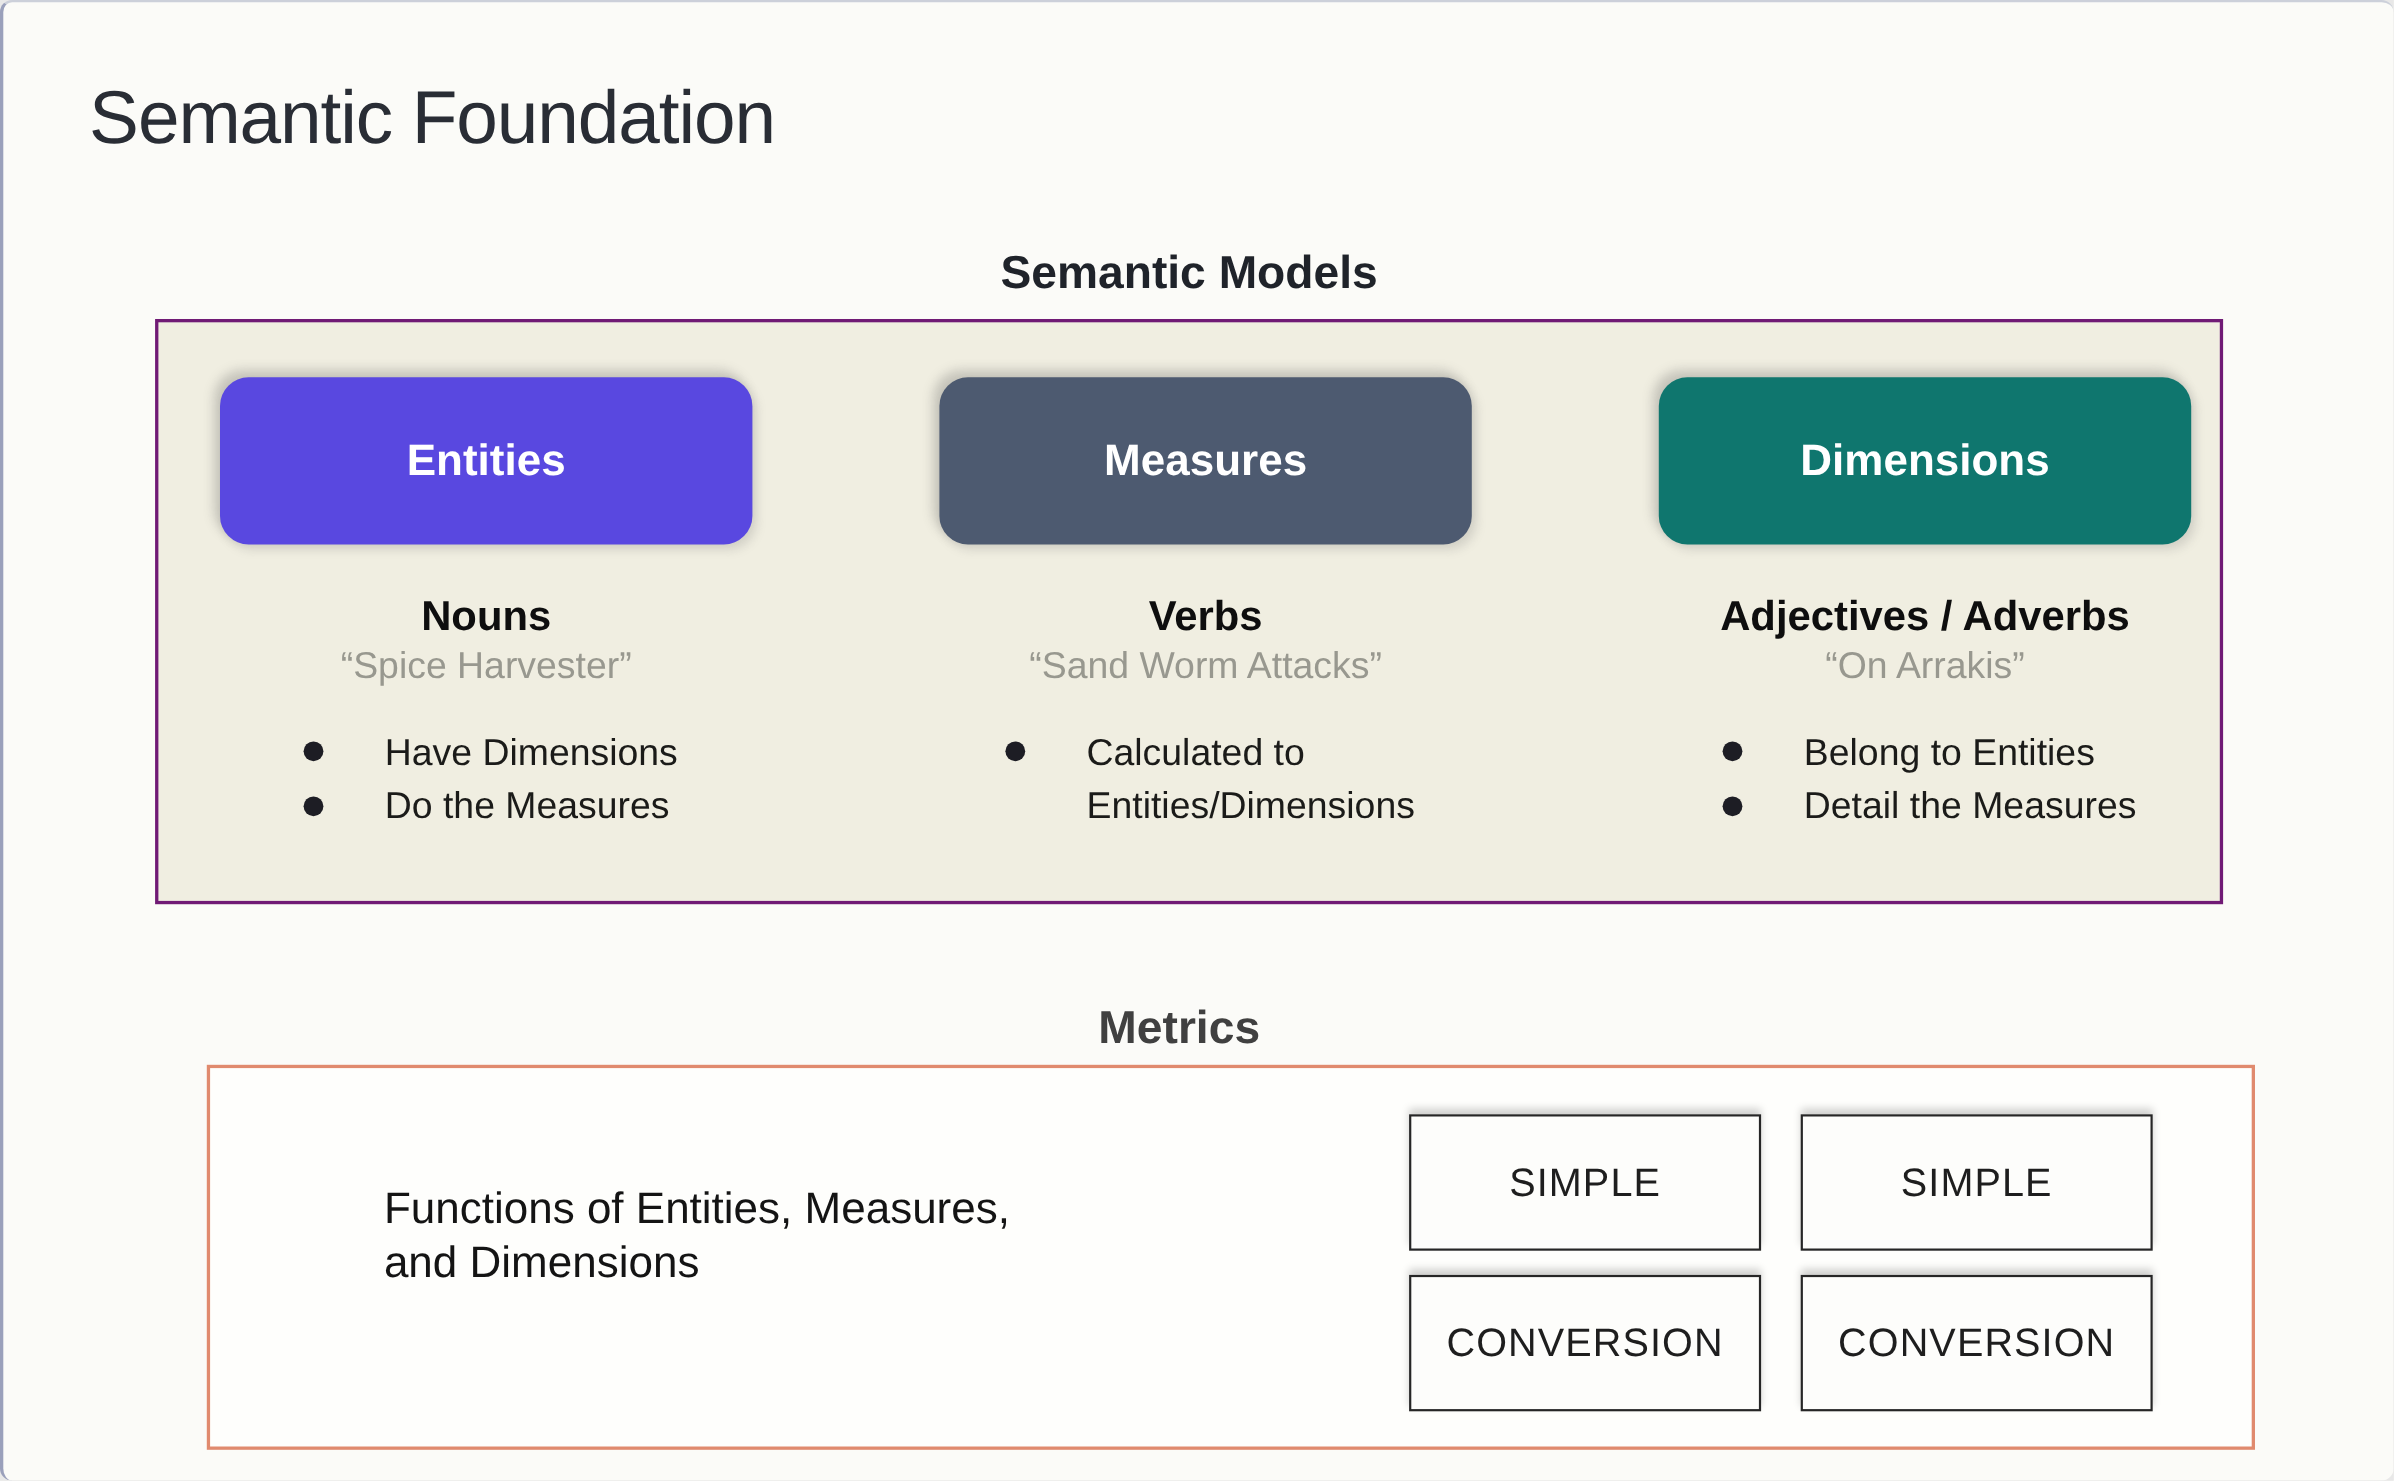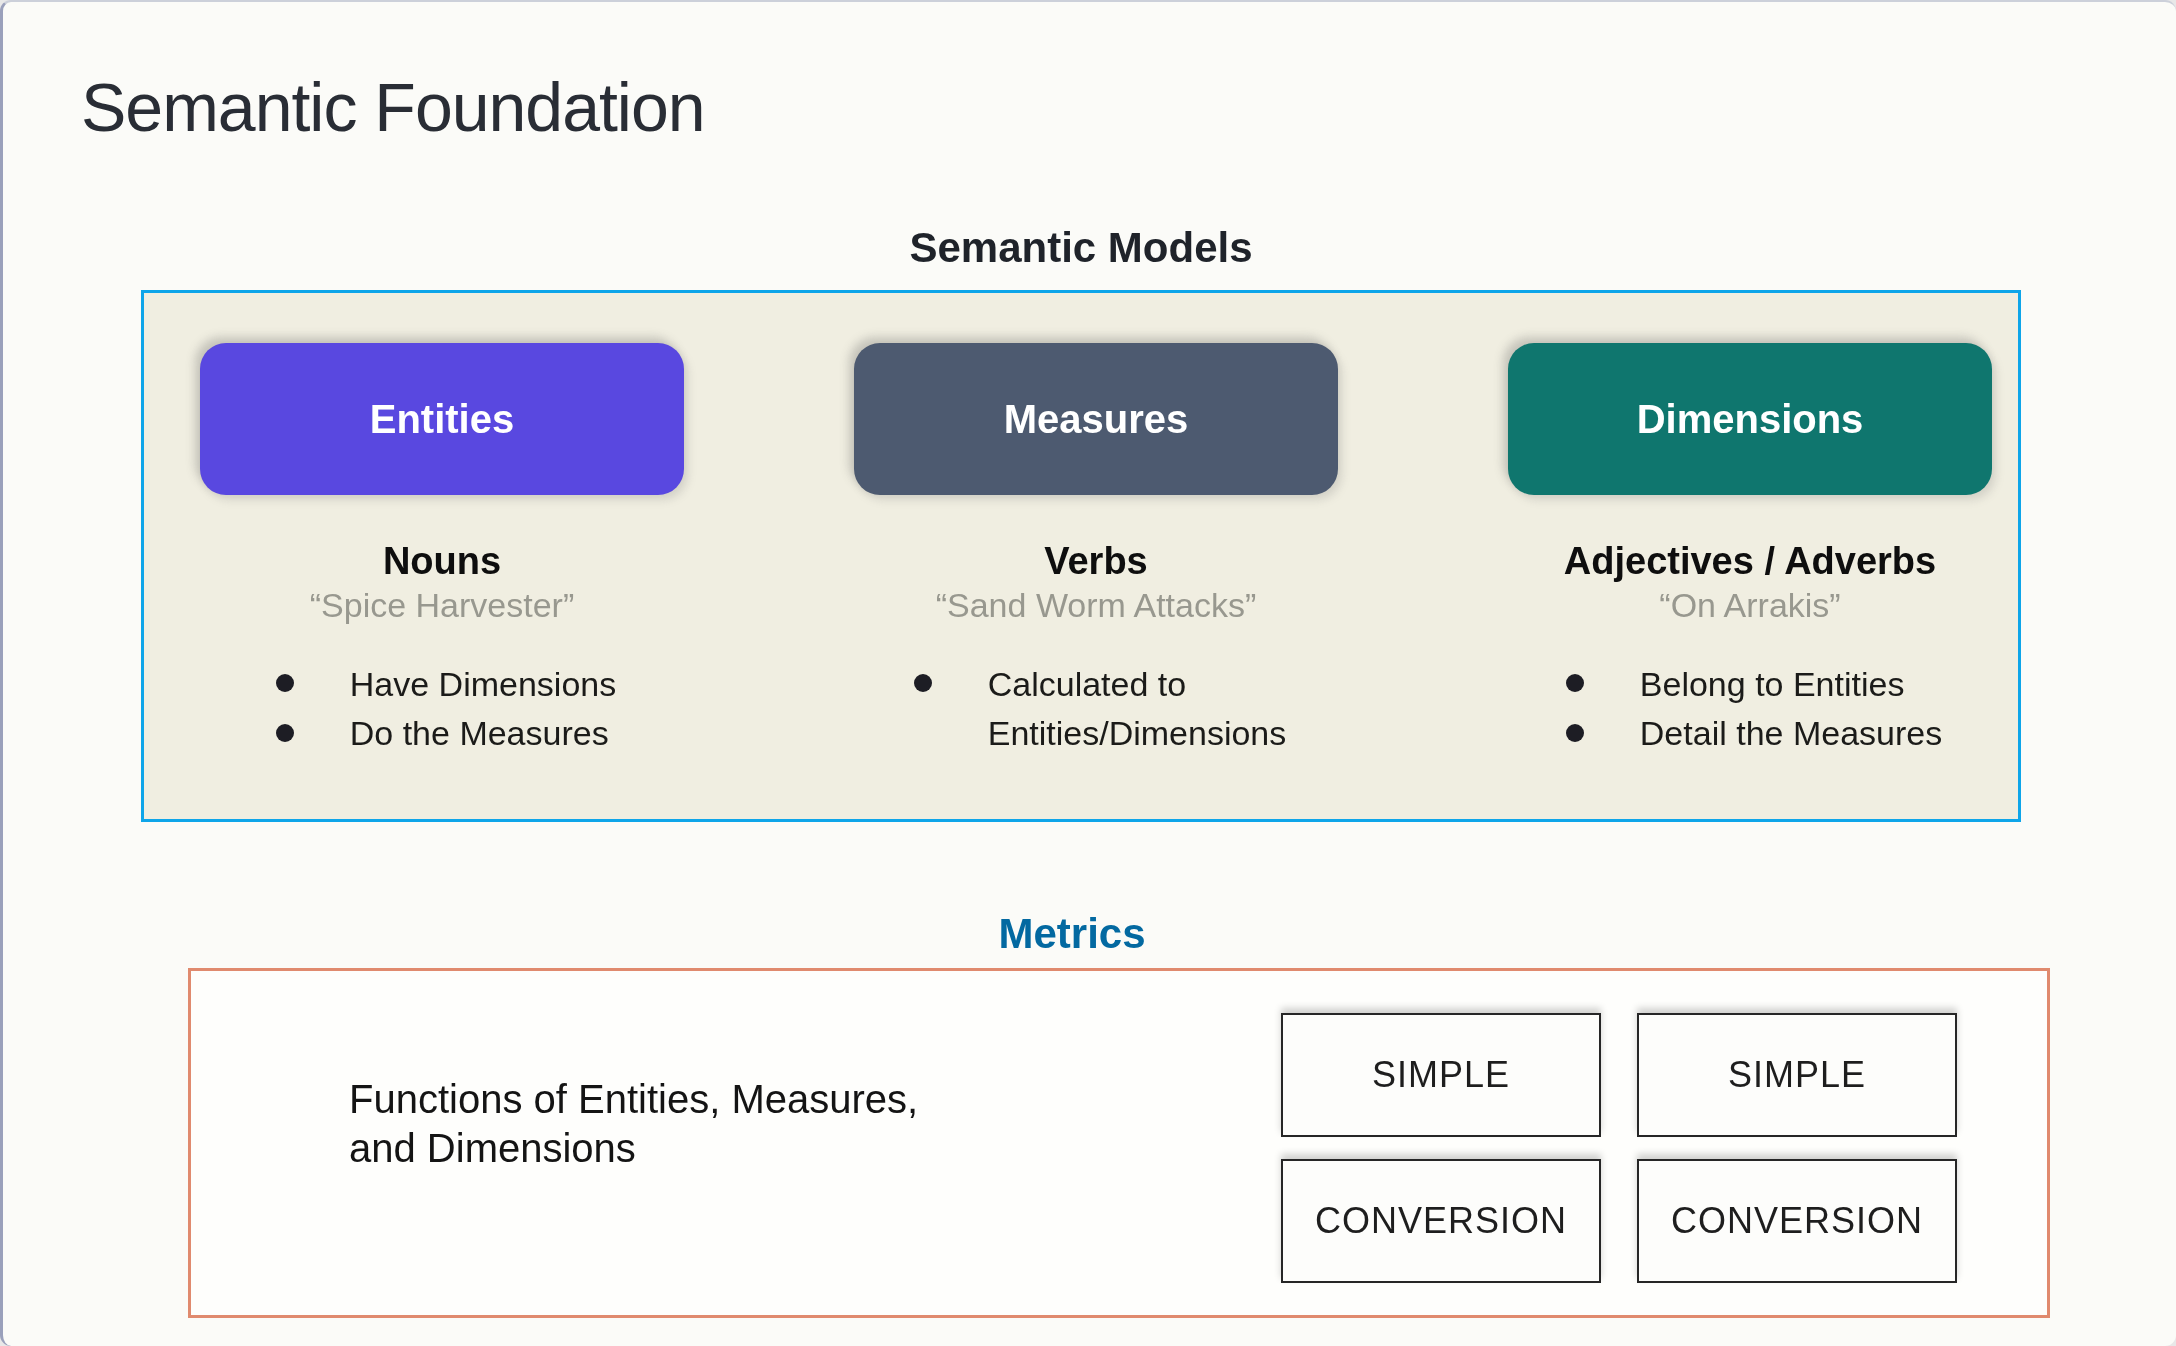--- a/index.html
+++ b/index.html
@@ -37,21 +37,21 @@
     font-weight: 700;
     color: #1f232a;
   }
 
   .models-box {
     position: absolute;
     left: 138px;
     top: 288px;
     width: 1880px;
     height: 532px;
-    border: 3px solid #0ea5e9;
+    border: 3px solid #701a75;
     display: flex;
     justify-content: space-between;
     padding: 50px 26px 0 56px;
   }
 
   .model-col {
     width: 484px;
     display: flex;
     flex-direction: column;
     align-items: center;
@@ -113,21 +113,21 @@
   }
 
   .metrics-heading {
     position: absolute;
     left: 138px;
     top: 908px;
     width: 1862px;
     text-align: center;
     font-size: 42px;
     font-weight: 700;
-    color: #0369a1;
+    color: #404040;
   }
 
   .metrics-box {
     position: absolute;
     left: 138px;
     top: 966px;
     width: 1862px;
     height: 350px;
     border: 3px solid #e08a6e;
     background: #fefefc;

